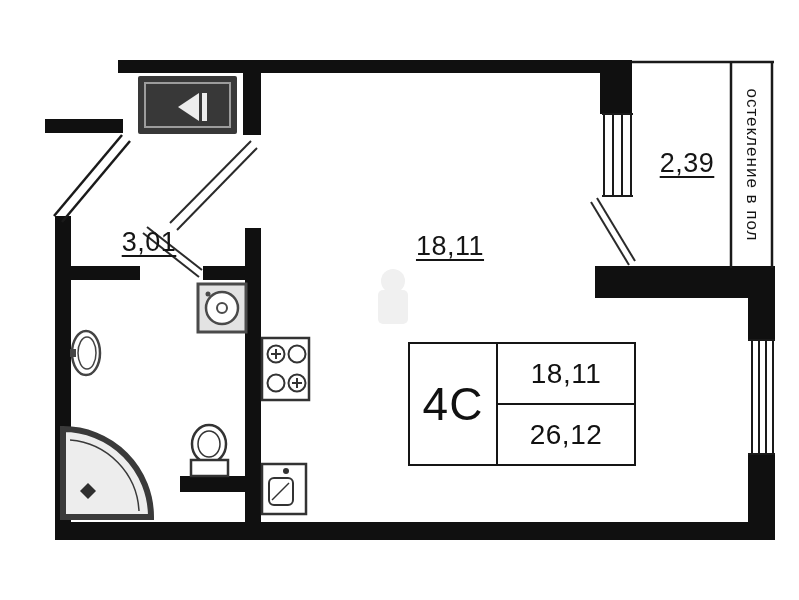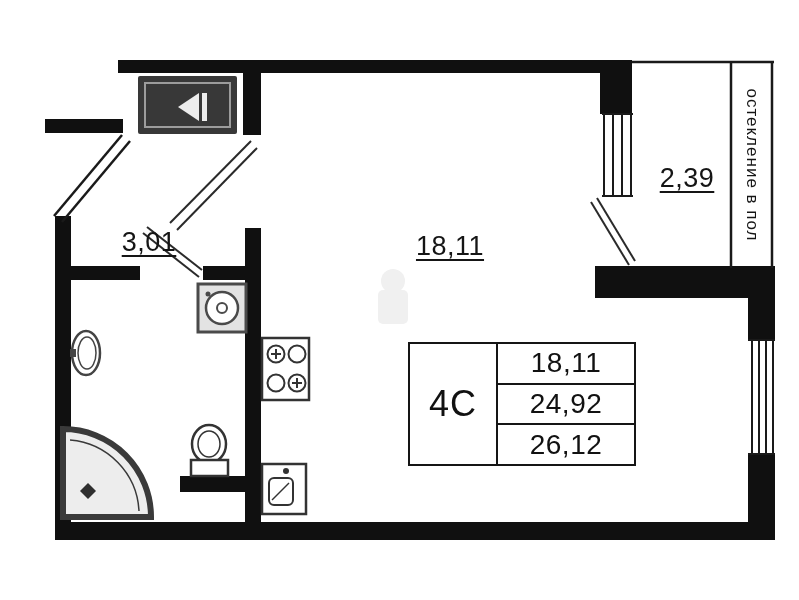--- a/index.html
+++ b/index.html
@@ -12,21 +12,21 @@
     position:absolute;font-size:27px;color:#151515;text-align:center;
     text-decoration:underline;text-decoration-thickness:2px;text-underline-offset:4px;
     letter-spacing:.5px;white-space:nowrap;
   }
   .info-table{
     position:absolute;left:408px;top:342px;width:228px;height:124px;
     display:flex;border:2px solid #151515;background:#fff;box-sizing:border-box;
   }
   .info-type{
     width:88px;border-right:2px solid #151515;display:flex;align-items:center;
-    justify-content:center;font-size:36px;letter-spacing:1px;box-sizing:border-box;text-align:center;
+    justify-content:center;font-size:46px;letter-spacing:1px;box-sizing:border-box;text-align:center;
   }
   .info-rows{flex:1;display:flex;flex-direction:column;}
   .info-row{
     flex:1;display:flex;align-items:center;justify-content:center;
     font-size:28px;border-bottom:2px solid #151515;box-sizing:border-box;letter-spacing:.5px;
   }
   .info-row:last-child{border-bottom:none;}
   .glazing-note{
     position:absolute;left:772px;top:66px;width:198px;height:40px;
     transform-origin:0 0;transform:rotate(90deg);
@@ -148,26 +148,25 @@
       <circle cx="393" cy="281" r="12"></circle>
       <rect x="378" y="290" width="30" height="34" rx="5"></rect>
     </g>
   </svg>
 
   <div class="room-label" style="left:108px;top:179px;width:82px;margin-top:48px;">3,01</div>
 
   <div class="room-label" style="left:398px;top:231px;width:104px;">18,11</div>
 
 
-  <div class="room-label" style="left:645px;top:163px;width:84px;">2,39</div>
+  <div class="room-label" style="left:645px;top:148px;width:84px;">2,39</div>
 
   <div class="info-table">
     <div class="info-type">4C</div>
     <div class="info-rows">
       <div class="info-row">18,11</div>
-      <div class="info-row">24,92</div>
       <div class="info-row">26,12</div>
     </div>
   </div>
 
   <div class="glazing-note">остекление в пол</div>
 
 </div>
 
 </body></html>

